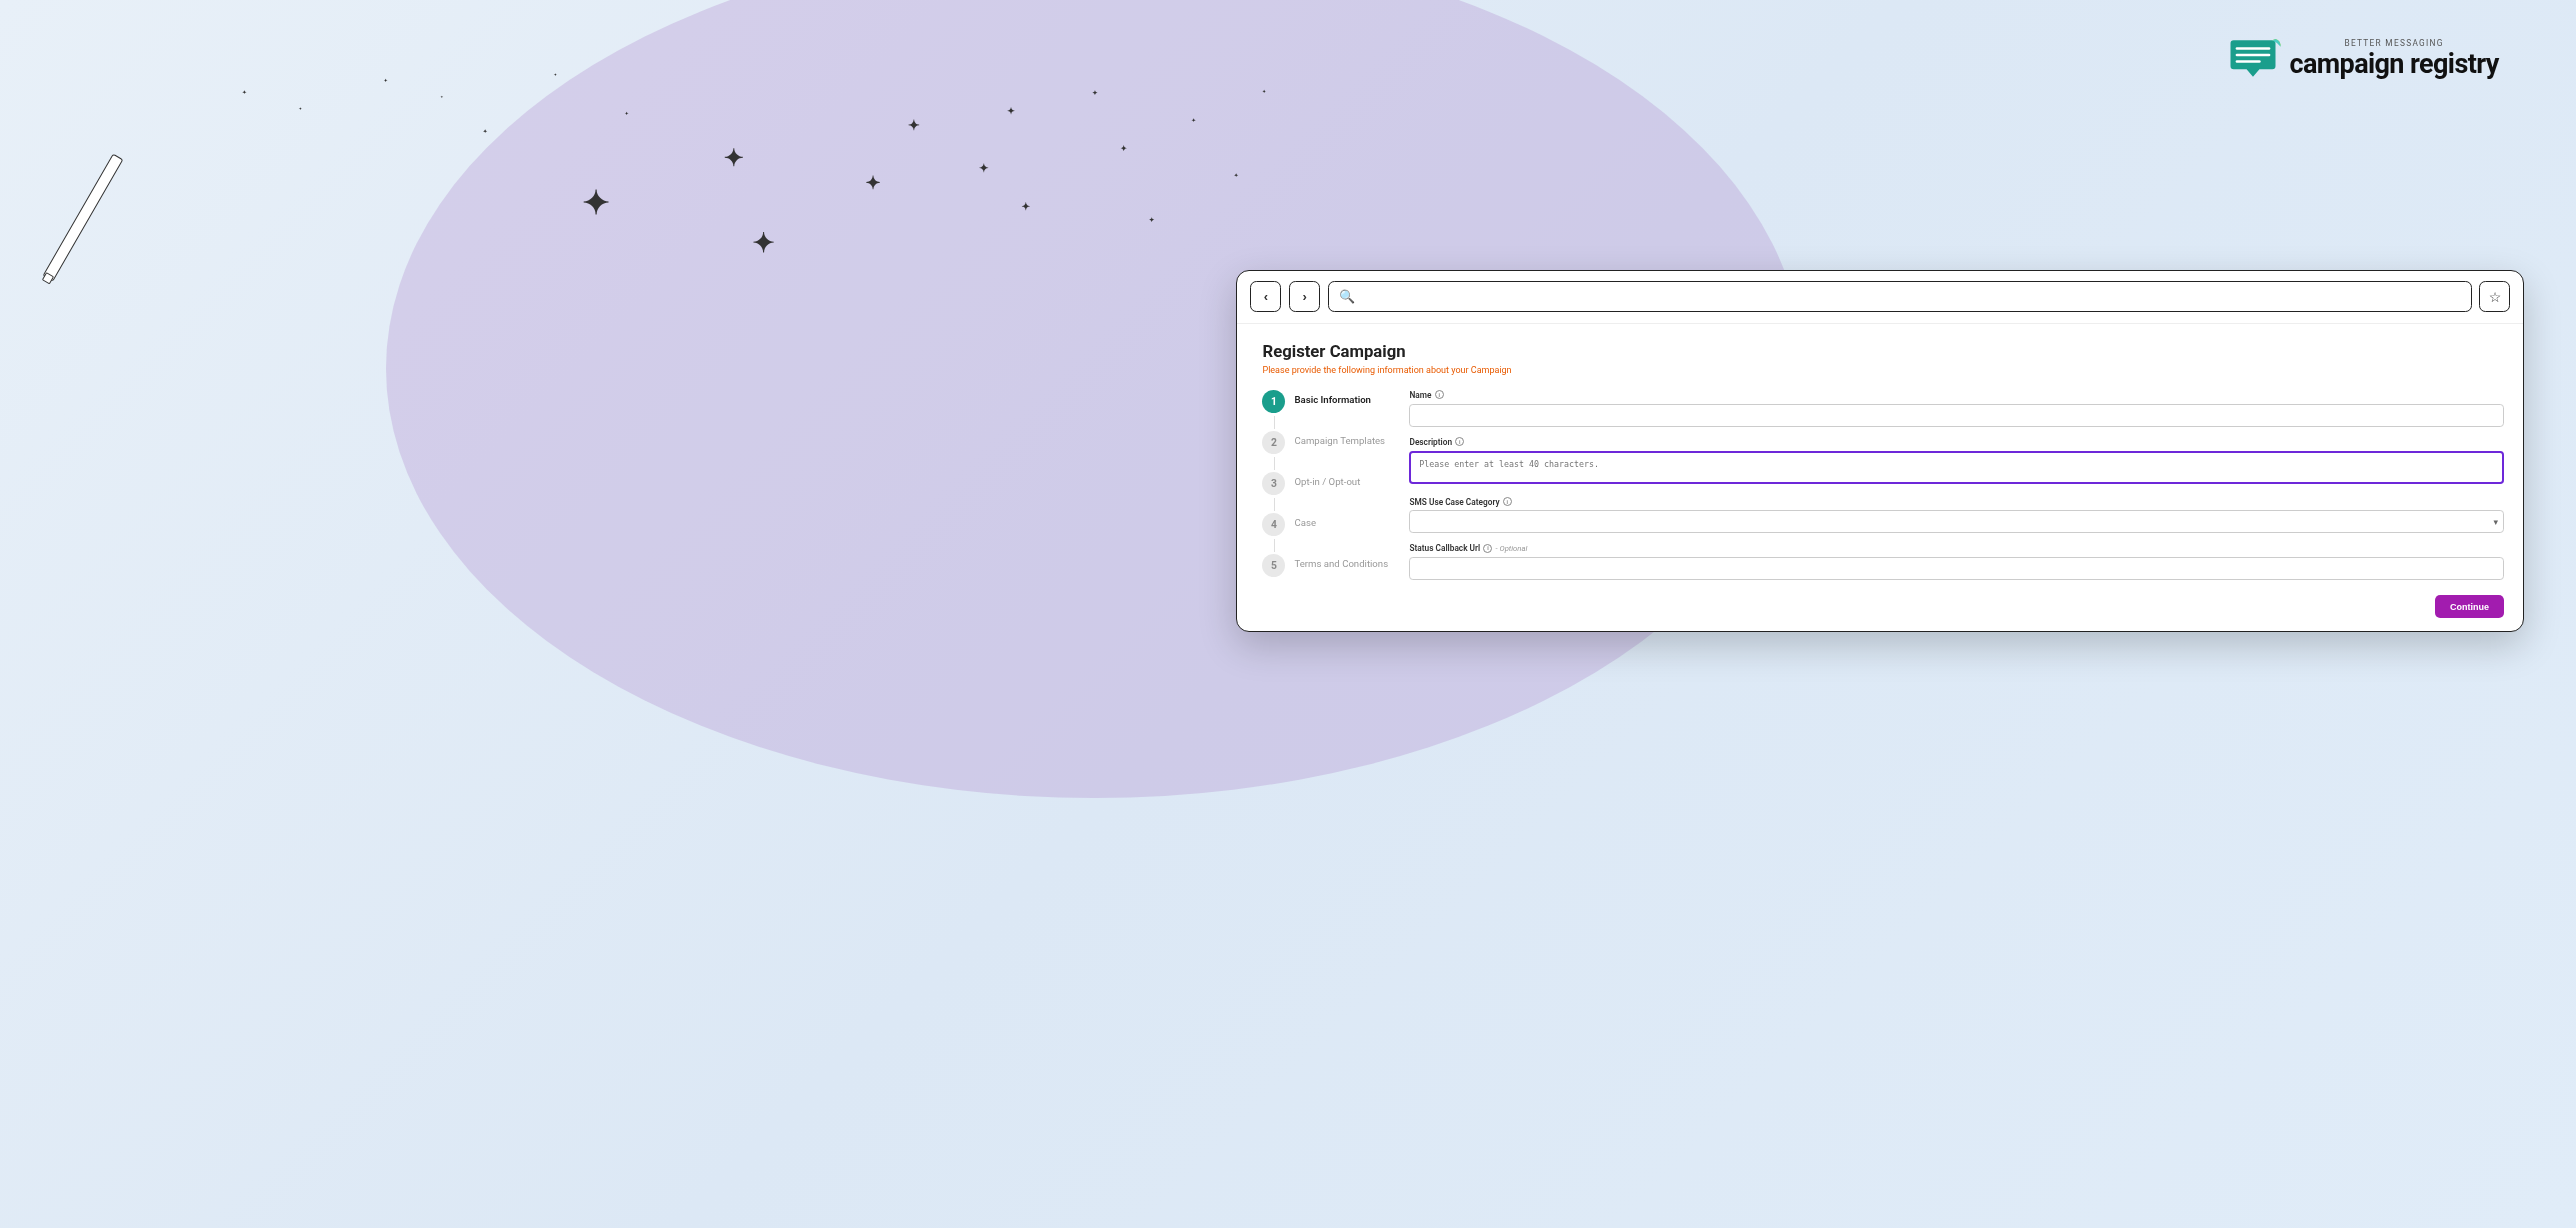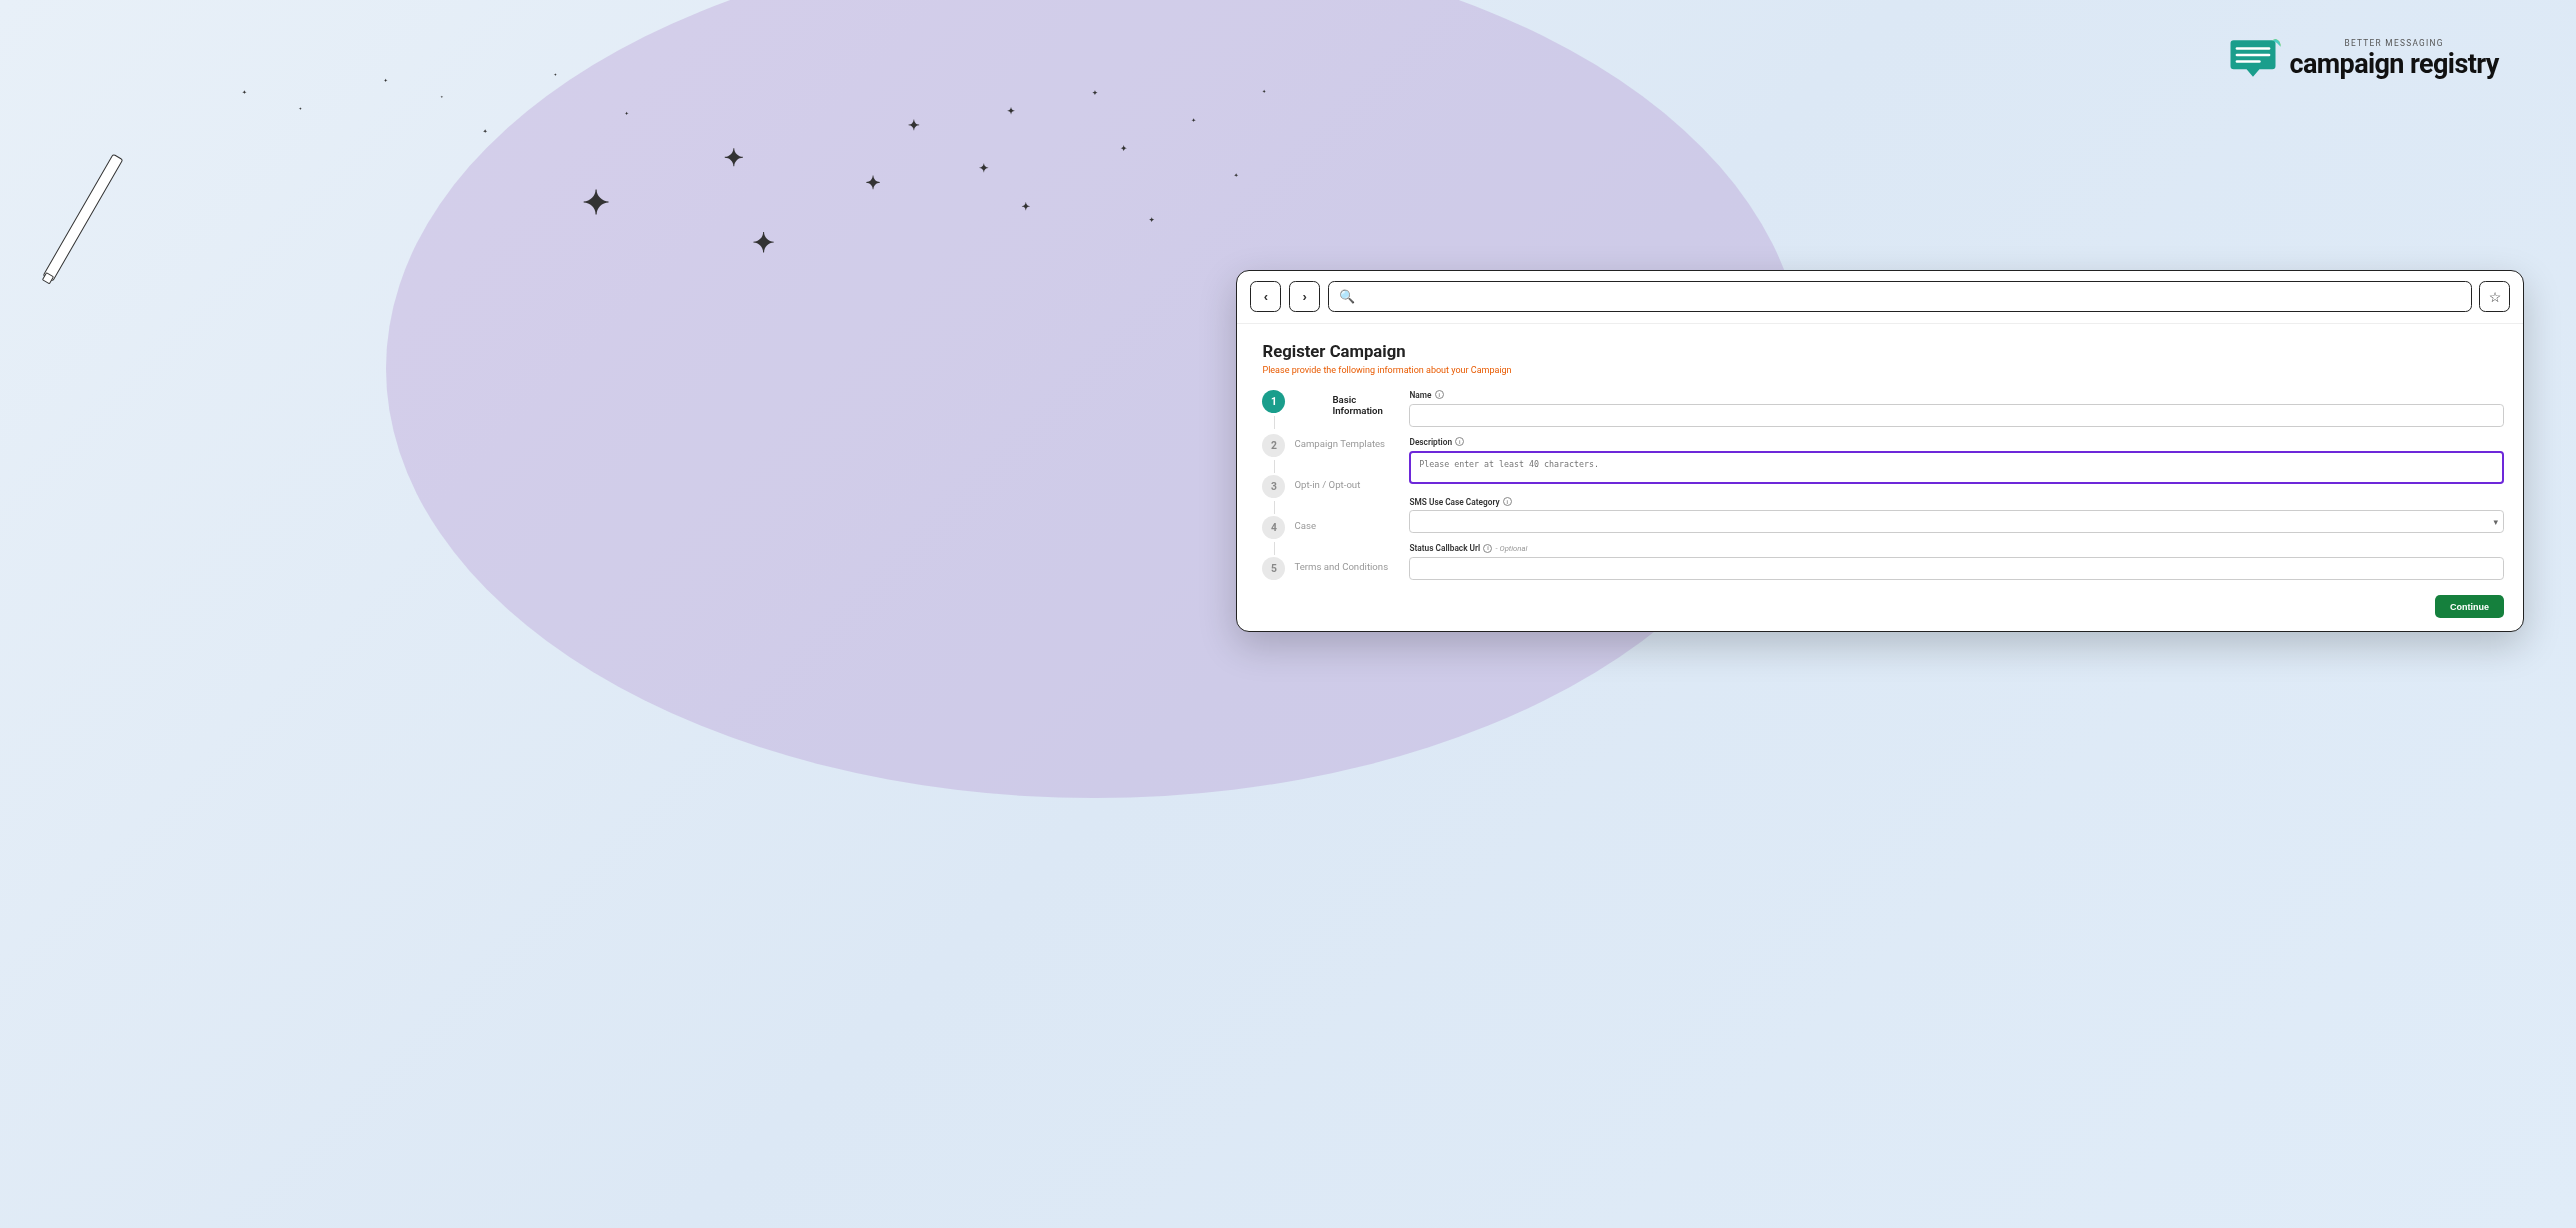--- a/index.html
+++ b/index.html
@@ -241,21 +241,20 @@
     }
 
     .step-label {
       font-size: 9.6px;
       padding-top: 3.8px;
     }
 
     .step-label.active {
       color: #222;
       font-weight: 600;
-      margin-left: 38px;
     }
 
     .step-label.inactive {
       color: #999;
       text-align: right;
     }
 
     
     .form-fields {
       flex: 1;
@@ -339,21 +338,21 @@
       position: absolute;
       right: 6.4px;
       top: 50%;
       transform: translateY(-50%);
       color: #666;
       font-size: 9px;
       pointer-events: none;
     }
 
     .continue-btn {
-      background: #15803d;
+      background: #a21caf;
       color: white;
       border: none;
       border-radius: 5.1px;
       padding: 6.4px 15.4px;
       font-size: 9px;
       font-weight: 600;
       cursor: pointer;
       float: right;
       margin-top: 5.1px;
     }

